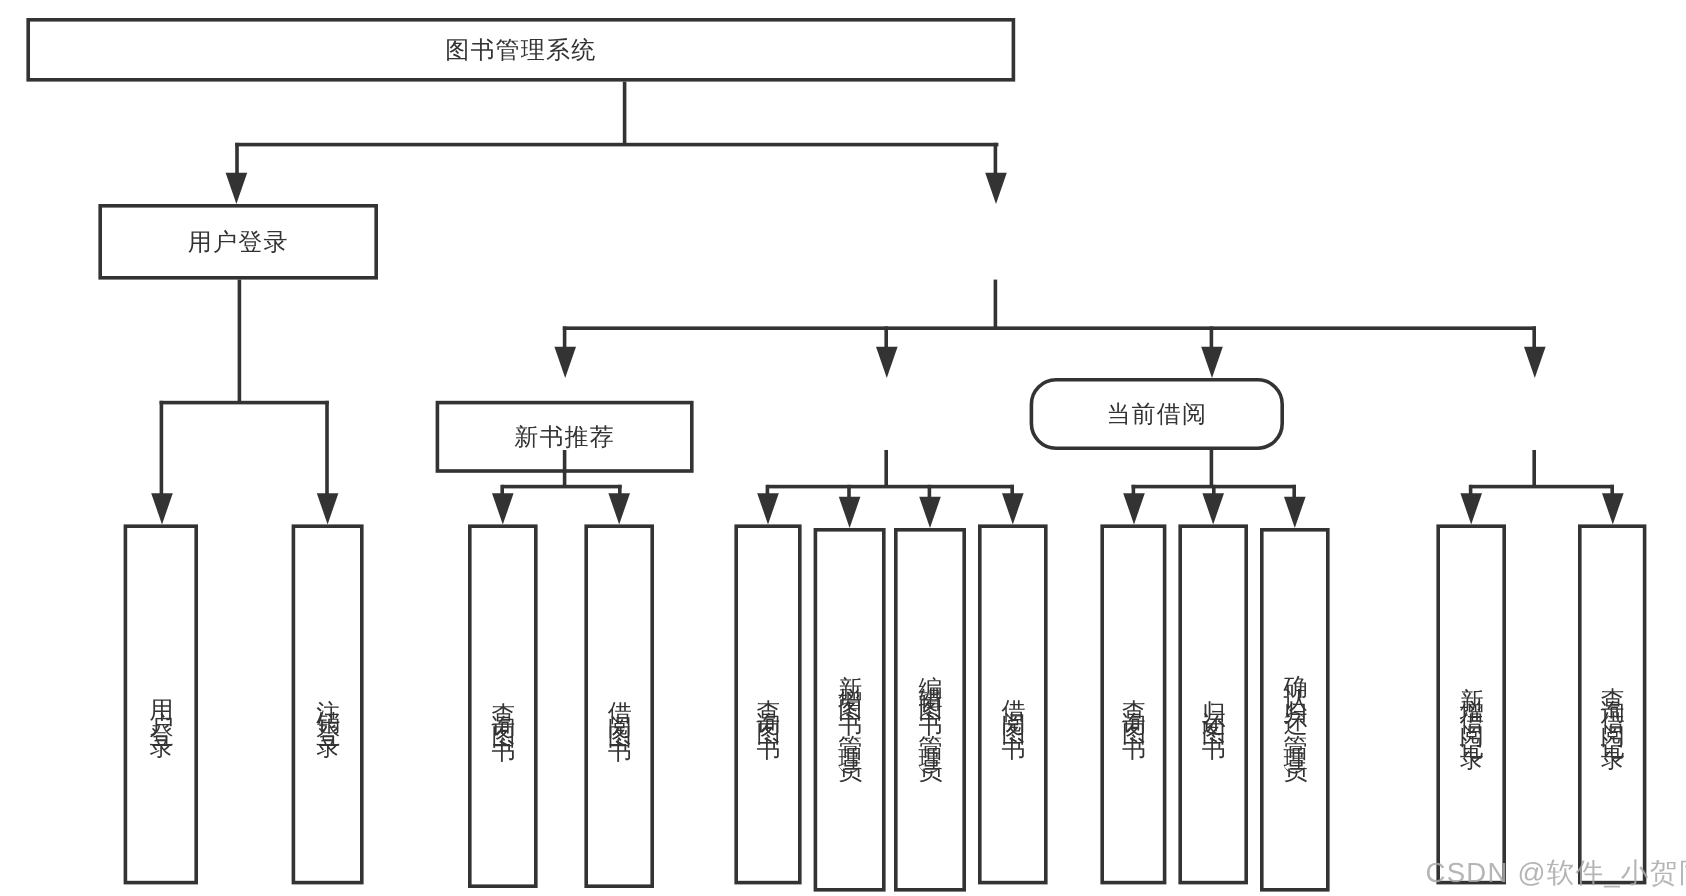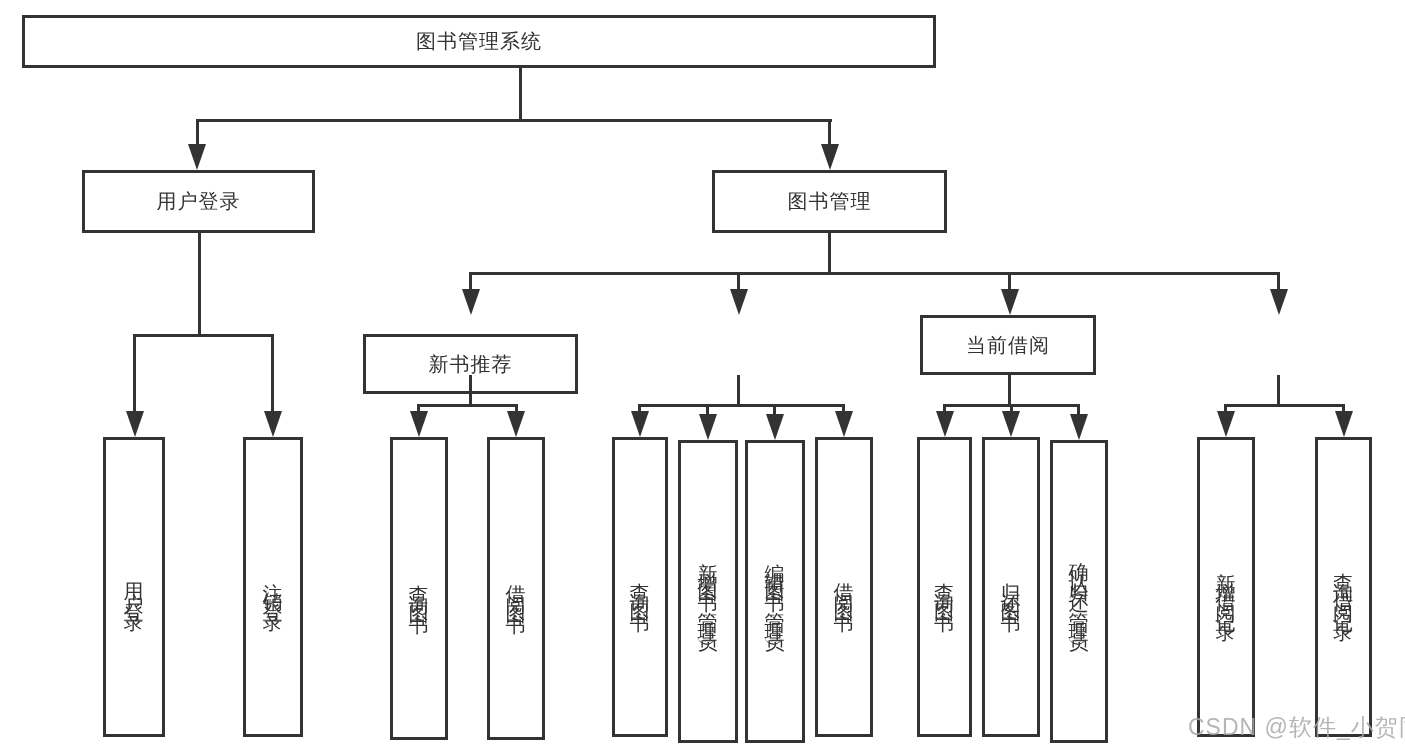--- a/index.html
+++ b/index.html
@@ -54,36 +54,33 @@
     opacity:0.85;
     z-index:5;
     white-space:nowrap;
   }
 </style>
 </head>
 <body>
 
 <div class="canvas">
 
-  <div class="box" style="left:22px;top:15px;width:914px;height:53px;">
+  <div class="box" style="left:22px;top:15px;width:824px;height:53px;">
     <span class="lbl">图书管理系统</span>
   </div>
 
   <div class="vline" style="left:519px;top:68px;height:53px;"></div>
   <div class="hline" style="left:196px;top:119px;width:636px;"></div>
   <div class="vline" style="left:196px;top:119px;height:28px;"></div>
   <div class="arrow" style="left:188px;top:144px;"></div>
   <div class="vline" style="left:828px;top:119px;height:28px;"></div>
   <div class="arrow" style="left:821px;top:144px;"></div>
 
   <div class="box" style="left:82px;top:170px;width:233px;height:63px;">
     <span class="lbl">用户登录</span>
-  </div>
-  <div class="box" style="left:712px;top:170px;width:235px;height:63px;">
-    <span class="lbl">图书管理</span>
   </div>
 
   <div class="vline" style="left:198px;top:233px;height:103px;"></div>
   <div class="hline" style="left:133px;top:334px;width:141px;"></div>
   <div class="vline" style="left:133px;top:334px;height:80px;"></div>
   <div class="arrow" style="left:126px;top:411px;"></div>
   <div class="vline" style="left:271px;top:334px;height:80px;"></div>
   <div class="arrow" style="left:264px;top:411px;"></div>
 
   <div class="vline" style="left:828px;top:233px;height:41px;"></div>
@@ -93,21 +90,21 @@
   <div class="vline" style="left:737px;top:272px;height:20px;"></div>
   <div class="arrow" style="left:730px;top:289px;"></div>
   <div class="vline" style="left:1008px;top:272px;height:20px;"></div>
   <div class="arrow" style="left:1001px;top:289px;"></div>
   <div class="vline" style="left:1277px;top:272px;height:20px;"></div>
   <div class="arrow" style="left:1270px;top:289px;"></div>
 
   <div class="box" style="left:363px;top:334px;width:215px;height:60px;">
     <span class="lbl">新书推荐</span>
   </div>
-  <div class="box" style="left:920px;top:315px;width:176px;height:60px;">
+  <div class="box" style="left:858px;top:315px;width:212px;height:60px;border-radius:22px;">
     <span class="lbl">当前借阅</span>
   </div>
 
   <div class="vline" style="left:469px;top:375px;height:31px;"></div>
   <div class="hline" style="left:418px;top:404px;width:100px;"></div>
   <div class="vline" style="left:417px;top:404px;height:9px;"></div>
   <div class="arrow" style="left:410px;top:411px;"></div>
   <div class="vline" style="left:515px;top:404px;height:9px;"></div>
   <div class="arrow" style="left:507px;top:411px;"></div>
 

